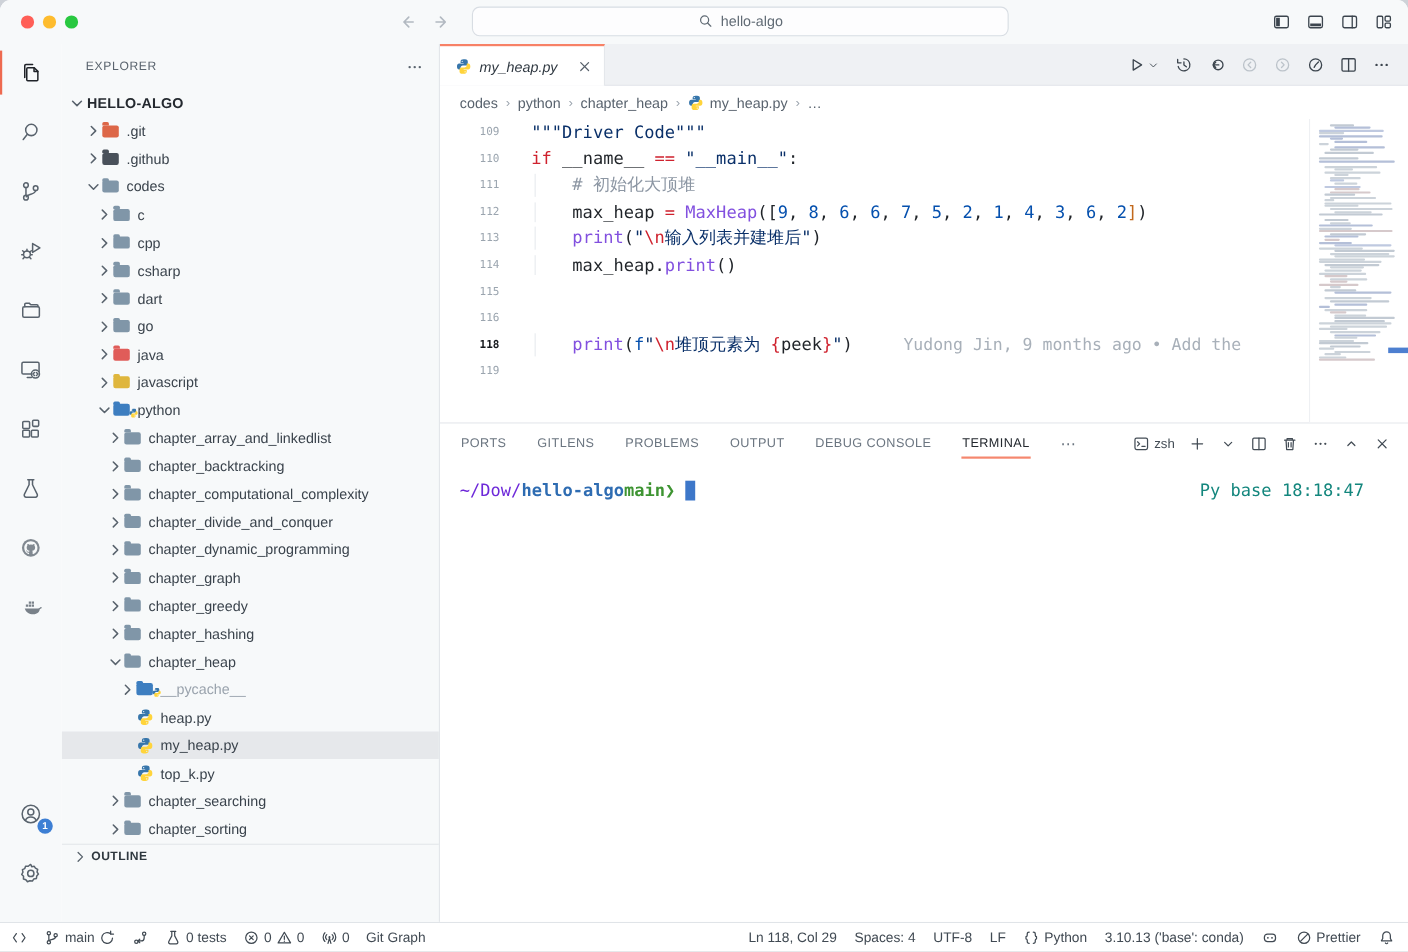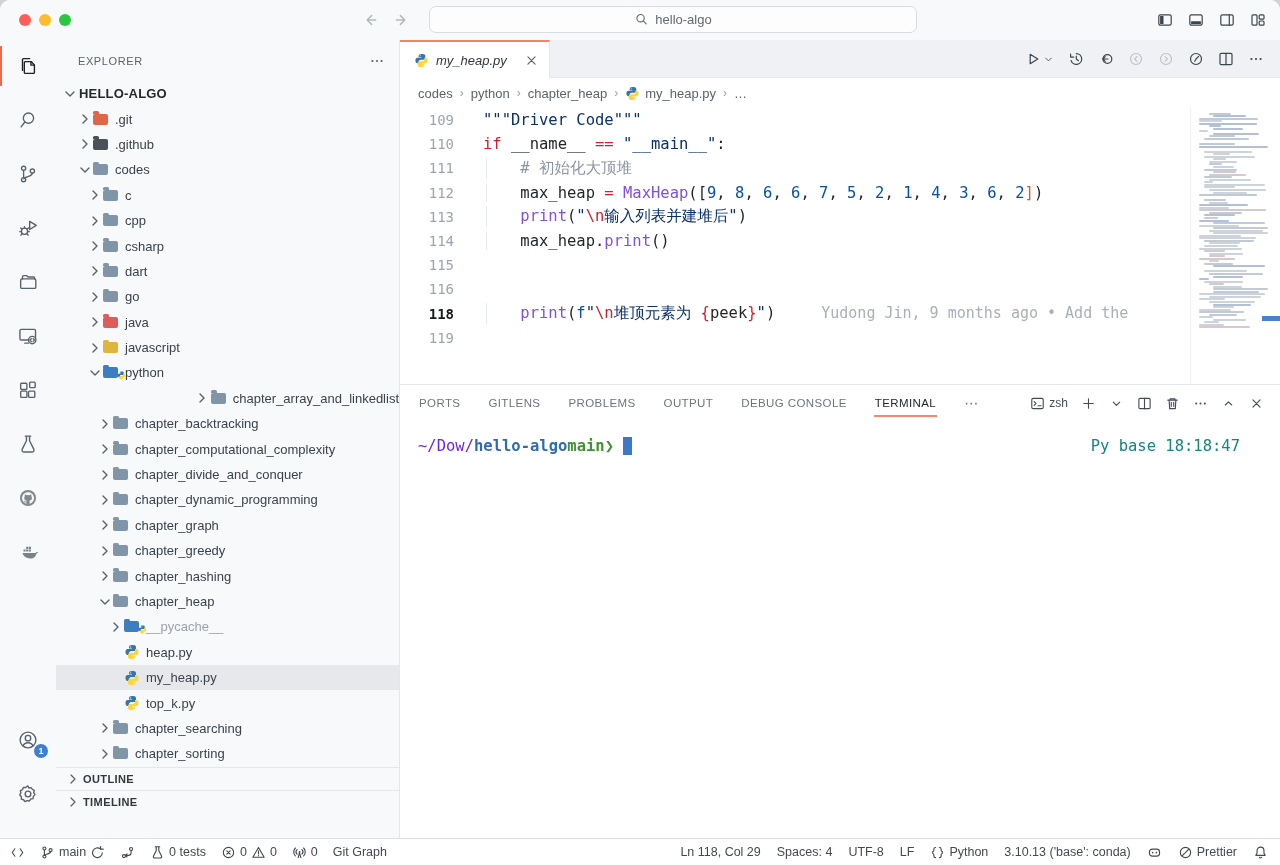--- a/index.html
+++ b/index.html
@@ -46,21 +46,21 @@
 .tab{width:150px;background:#fff;border-right:1px solid #e4e7eb;border-top:2px solid #f78166;display:flex;align-items:center;gap:7px;padding:0 10px 0 14px;position:relative;margin-bottom:-1px;cursor:pointer}
 .tab-label{font-style:italic;color:#2f3841;font-size:13px}
 .tab-close{margin-left:auto;color:#57606a}
 .edit-toolbar{margin-left:auto;display:flex;align-items:center;gap:14px;padding-right:16px;color:#3c454e}
 .edit-toolbar .dis{color:#bcc3ca}
 .runwrap{display:flex;align-items:center;gap:2px}
 .breadcrumbs{height:30px;display:flex;align-items:center;gap:7px;padding-left:18px;color:#59636e;font-size:13px;flex:none}
 .bc-sep{color:#9aa3ad;font-size:12px}
 .codearea{height:276px;position:relative;flex:none;overflow:hidden}
 .cline{display:flex;height:24.2px;align-items:center;font-family:"DejaVu Sans Mono",monospace;font-size:15.5px;white-space:pre}
-.gutter{width:68px;flex:none;text-align:right;padding-right:14px;color:#9ba5af;font-size:14px}
+.gutter{width:68px;flex:none;text-align:right;padding-right:14px;color:#9ba5af;font-size:10px}
 .gutter.cur{color:#16191d;font-weight:700}
 .ltext{position:relative;padding-left:15px;flex:1;min-width:0}
 .cline.guide .ltext::before{content:'';position:absolute;left:18px;top:0;bottom:0;width:1px;background:#e7eaee}
 .tk-k{color:#cf222e}.tk-s{color:#0a3069}.tk-f{color:#8250df}.tk-n{color:#0550ae}.tk-c{color:#8c96a3}.tk-p{color:#1f2328}.tk-e{color:#cf222e}.tk-b{color:#c2691d}
 .blame{color:#a8b0b9;margin-left:46px;font-size:15px}
 .minimap{position:absolute;right:0;top:0;bottom:0;width:90px;background:#fff;border-left:1px solid #eef0f3;padding:2px 4px 0 8px}
 .mrow{height:2px;margin-bottom:.55px;border-radius:1px}
 .mcursor{position:absolute;right:0;top:208px;width:18px;height:5px;background:#4d7fd0}
 
 .panel{flex:1;border-top:1px solid #e4e7eb;display:flex;flex-direction:column;min-height:0}
@@ -359,21 +359,21 @@
             </span>
             <span class="ticon">
               <span class="fold f-blue"></span>
               <span class="pybadge"><svg width="9" height="9" viewBox="0 0 16 16">
                   <path fill="#3776ab" d="M7.9 1C6.1 1 5 1.8 5 3v1.6h3v.5H3.6C2.4 5.1 1.5 6 1.5 8s.9 2.9 2.1 2.9H5V9.3c0-1.2 1-2.2 2.2-2.2h3c1 0 1.8-.8 1.8-1.8V3c0-1.2-1.1-2-2.6-2zM6.6 2.3a.6.6 0 1 1 0 1.2.6.6 0 0 1 0-1.2z"></path>
                   <path fill="#ffd43b" d="M8.1 15c1.8 0 2.9-.8 2.9-2v-1.6H8v-.5h4.4c1.2 0 2.1-.9 2.1-2.9s-.9-2.9-2.1-2.9H11v1.6c0 1.2-1 2.2-2.2 2.2h-3c-1 0-1.8.8-1.8 1.8V13c0 1.2 1.1 2 2.6 2zm1.3-1.3a.6.6 0 1 1 0-1.2.6.6 0 0 1 0 1.2z"></path>
                 </svg></span>
             </span>
             <span class="tlabel">python</span>
           </div>
-          <div class="trow" style="padding-left: 40px; justify-content: flex-end;">
+          <div class="trow" style="padding-left: 40px;">
             <span class="chev right">
               <svg viewBox="0 0 16 16" width="16" height="16">
                 <path d="M6 4l4 4-4 4" fill="none" stroke="currentColor" stroke-width="1.4" stroke-linecap="round" stroke-linejoin="round"></path>
               </svg>
             </span>
             <span class="ticon">
               <span class="fold f-gray"></span>
             </span>
             <span class="tlabel">chapter_array_and_linkedlist</span>
           </div>
@@ -533,28 +533,20 @@
             <span class="tlabel">chapter_sorting</span>
           </div>
         </div>
       <div class="sb-section">
         <span class="chev">
             <svg viewBox="0 0 16 16" width="16" height="16">
               <path class="st" d="M6 4l4 4-4 4" stroke-width="1.4"></path>
             </svg>
           </span>
         <span>OUTLINE</span>
-      </div>
-      <div class="sb-section">
-        <span class="chev">
-            <svg viewBox="0 0 16 16" width="16" height="16">
-              <path class="st" d="M6 4l4 4-4 4" stroke-width="1.4"></path>
-            </svg>
-          </span>
-        <span>TIMELINE</span>
       </div>
     </div>
 
     <div class="editor-region">
       <div class="tabbar">
         <div class="tab">
           <span class="i" id="tab-py-icon">
               <svg width="15" height="15" viewBox="0 0 16 16">
                 <path fill="#3776ab" d="M7.9 1C6.1 1 5 1.8 5 3v1.6h3v.5H3.6C2.4 5.1 1.5 6 1.5 8s.9 2.9 2.1 2.9H5V9.3c0-1.2 1-2.2 2.2-2.2h3c1 0 1.8-.8 1.8-1.8V3c0-1.2-1.1-2-2.6-2zM6.6 2.3a.6.6 0 1 1 0 1.2.6.6 0 0 1 0-1.2z"></path>
                 <path fill="#ffd43b" d="M8.1 15c1.8 0 2.9-.8 2.9-2v-1.6H8v-.5h4.4c1.2 0 2.1-.9 2.1-2.9s-.9-2.9-2.1-2.9H11v1.6c0 1.2-1 2.2-2.2 2.2h-3c-1 0-1.8.8-1.8 1.8V13c0 1.2 1.1 2 2.6 2zm1.3-1.3a.6.6 0 1 1 0-1.2.6.6 0 0 1 0 1.2z"></path>

